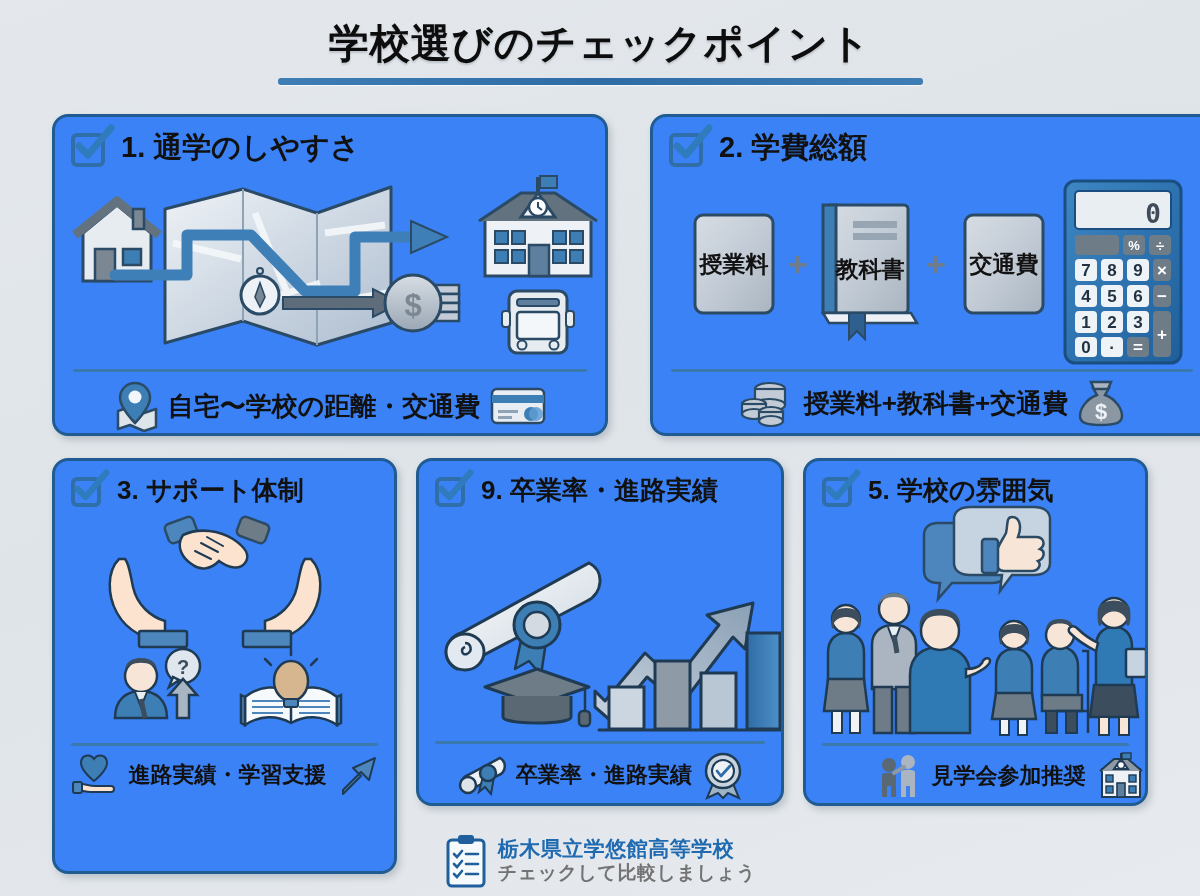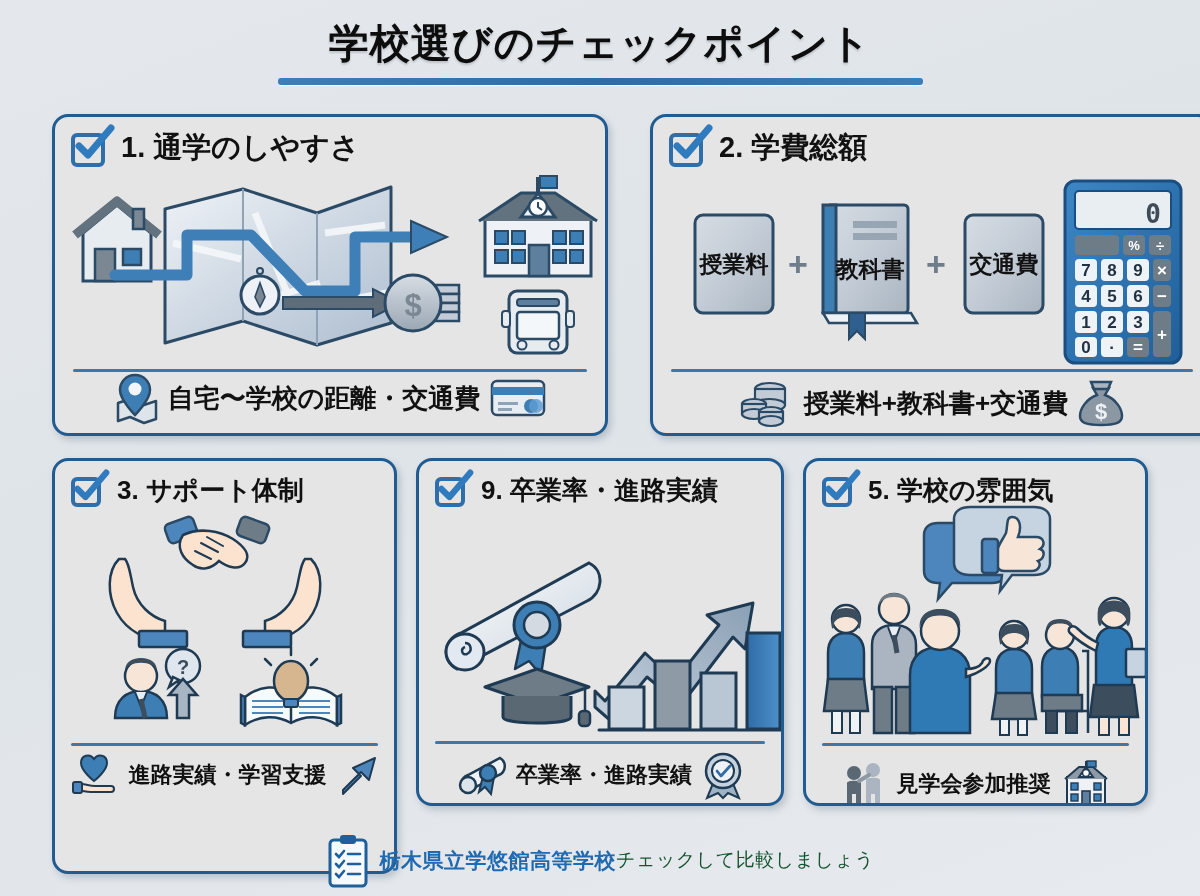--- a/index.html
+++ b/index.html
@@ -18,21 +18,21 @@
     line-height:62px;text-shadow:0 2px 2px rgba(120,130,140,.35);
   }
   .title-underline{
     width:645px;height:7px;margin:4px auto 0;border-radius:3px;
     background:linear-gradient(90deg,#3f7db5,#2f6ca6 50%,#3f7db5);
     box-shadow:0 1px 1px rgba(255,255,255,.8);
   }
 
   
   .card{
-    position:absolute;background:#e5e5e5;border:3px solid #205b92;
+    position:absolute;background:#3b82f6;border:3px solid #205b92;
     border-radius:16px;box-sizing:border-box;
     box-shadow:3px 4px 7px rgba(90,105,120,.30);
     overflow:hidden;
   }
   .card-head{display:flex;align-items:center;gap:10px;padding:10px 0 0 14px;}
   .chk{position:relative;width:42px;height:42px;flex:0 0 42px;}
   .chk .box{position:absolute;left:2px;top:6px;width:34px;height:34px;border:4px solid #2f6ea8;border-radius:6px;box-sizing:border-box;}
   .chk .tick{position:absolute;left:4px;top:-2px;width:40px;height:40px;}
   .card-title{font-size:29px;font-weight:bold;color:#111;white-space:nowrap;letter-spacing:0px;}
   .card.small .card-title{font-size:26px;}
@@ -41,23 +41,23 @@
   .card.small .chk .tick{width:36px;height:36px;left:3px;top:-1px;}
 
   .art{position:absolute;left:0;right:0;}
   .divider{position:absolute;height:3px;background:#3a79ad;border-radius:2px;}
   .cap{position:absolute;display:flex;align-items:center;justify-content:center;gap:10px;width:100%;}
   .cap-text{font-size:26px;font-weight:bold;color:#111;white-space:nowrap;}
   .card.small .cap-text{font-size:22px;}
 
   
   .footer{position:absolute;left:0;bottom:8px;width:1200px;display:flex;justify-content:center;align-items:center;gap:10px;}
-  .footer-texts{display:flex;line-height:1.18;}
+  .footer-texts{display:flex;flex-direction:column;line-height:1.18;}
   .f-school{font-size:21px;font-weight:bold;color:#1f6ab0;letter-spacing:.5px;}
-  .f-sub{font-size:19px;font-weight:normal;color:#14532d;letter-spacing:.5px;}
+  .f-sub{font-size:19px;font-weight:bold;color:#737373;letter-spacing:.5px;}
 
   svg{display:block;overflow:visible;}
 </style>
 </head>
 <body>
 
 <div class="page">
 
   <div class="title-wrap">
     <div class="title">学校選びのチェックポイント</div>
@@ -149,21 +149,21 @@
           <rect x="462" y="139" width="42" height="27" rx="3" fill="#f4f7fa" stroke="#2b4a66" stroke-width="2.5"></rect>
           <circle cx="467" cy="172" r="4.5" fill="#e7ecf1" stroke="#2b4a66" stroke-width="2"></circle>
           <circle cx="499" cy="172" r="4.5" fill="#e7ecf1" stroke="#2b4a66" stroke-width="2"></circle>
           <rect x="447" y="138" width="8" height="16" rx="3" fill="#e7ecf1" stroke="#2b4a66" stroke-width="2"></rect>
           <rect x="511" y="138" width="8" height="16" rx="3" fill="#e7ecf1" stroke="#2b4a66" stroke-width="2"></rect>
         </g>
       </svg>
     </div>
 
     <div class="divider" style="left:18px;right:18px;top:252px;"></div>
-    <div class="cap" style="top:256px;">
+    <div class="cap" style="top:264px;">
       <span>
         <svg width="44" height="50" viewBox="0 0 44 50">
           <path d="M4 30 L16 26 L30 32 L42 28 L42 46 L30 50 L16 44 L4 48 Z" fill="#dde4ea" stroke="#2b4a66" stroke-width="2.5" stroke-linejoin="round"></path>
           <path d="M21 2 C12 2 6 9 6 17 C6 27 21 42 21 42 C21 42 36 27 36 17 C36 9 30 2 21 2 Z" fill="#3d7fb5" stroke="#2b4a66" stroke-width="2.5"></path>
           <circle cx="21" cy="16" r="6.5" fill="#f2f6fa"></circle>
         </svg>
       </span>
       <span class="cap-text">自宅〜学校の距離・交通費</span>
       <span>
         <svg width="56" height="38" viewBox="0 0 56 38">
@@ -525,21 +525,21 @@
           <path d="M290 140 C278 134 268 126 264 122 C260 118 266 112 272 118 C278 124 288 130 292 132 Z" fill="#f7e6d7" stroke="#1f3b54" stroke-width="2.5"></path>
           <rect x="320" y="138" width="20" height="28" rx="2" fill="#c6d4e2" stroke="#1f3b54" stroke-width="2.5"></rect>
           <path d="M288 174 L328 174 L332 206 L284 206 Z" fill="#3c4d5e" stroke="#1f3b54" stroke-width="2.5"></path>
           <rect x="293" y="206" width="10" height="18" fill="#f7e6d7" stroke="#1f3b54" stroke-width="2"></rect>
           <rect x="313" y="206" width="10" height="18" fill="#f7e6d7" stroke="#1f3b54" stroke-width="2"></rect>
         </g>
       </svg>
     </div>
 
     <div class="divider" style="left:16px;right:16px;top:282px;"></div>
-    <div class="cap" style="top:300px;">
+    <div class="cap" style="top:292px;padding-left:35px;">
       <span>
         <svg width="46" height="46" viewBox="0 0 46 46">
           <circle cx="13" cy="12" r="7" fill="#5a6874"></circle>
           <path d="M6 22 C6 19 20 19 20 22 L20 44 L15 44 L15 33 L11 33 L11 44 L6 44 Z" fill="#5a6874"></path>
           <circle cx="32" cy="9" r="7" fill="#aab5c1"></circle>
           <path d="M25 19 C25 16 39 16 39 19 L39 44 L34 44 L34 33 L30 33 L30 44 L25 44 Z" fill="#aab5c1"></path>
           <path d="M18 20 L28 14" stroke="#8d99a5" stroke-width="4" stroke-linecap="round"></path>
         </svg>
       </span>
       <span class="cap-text">見学会参加推奨</span>

